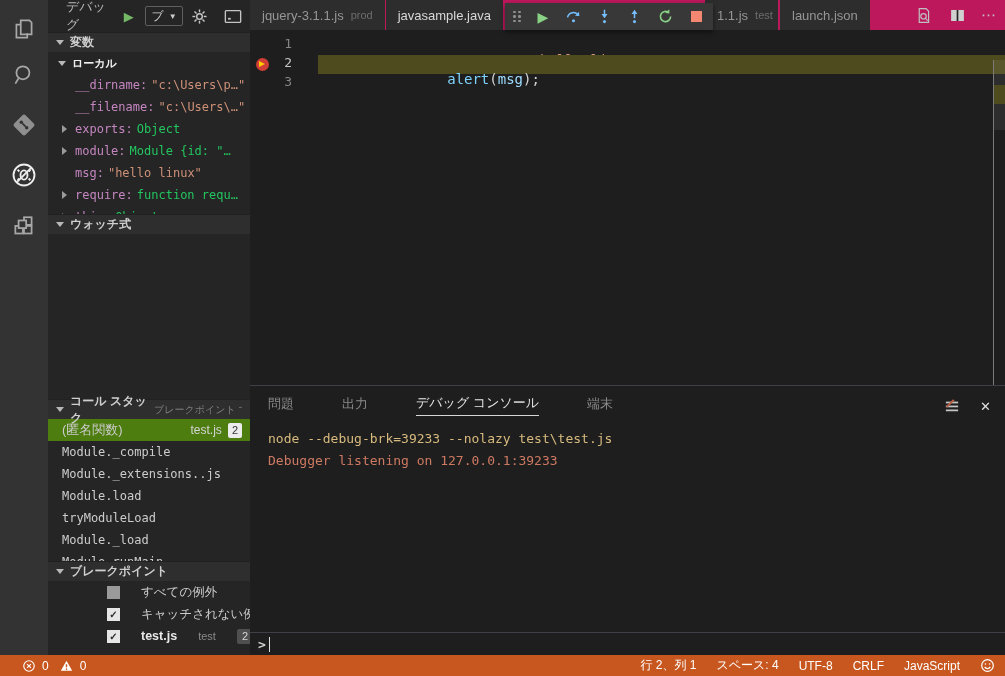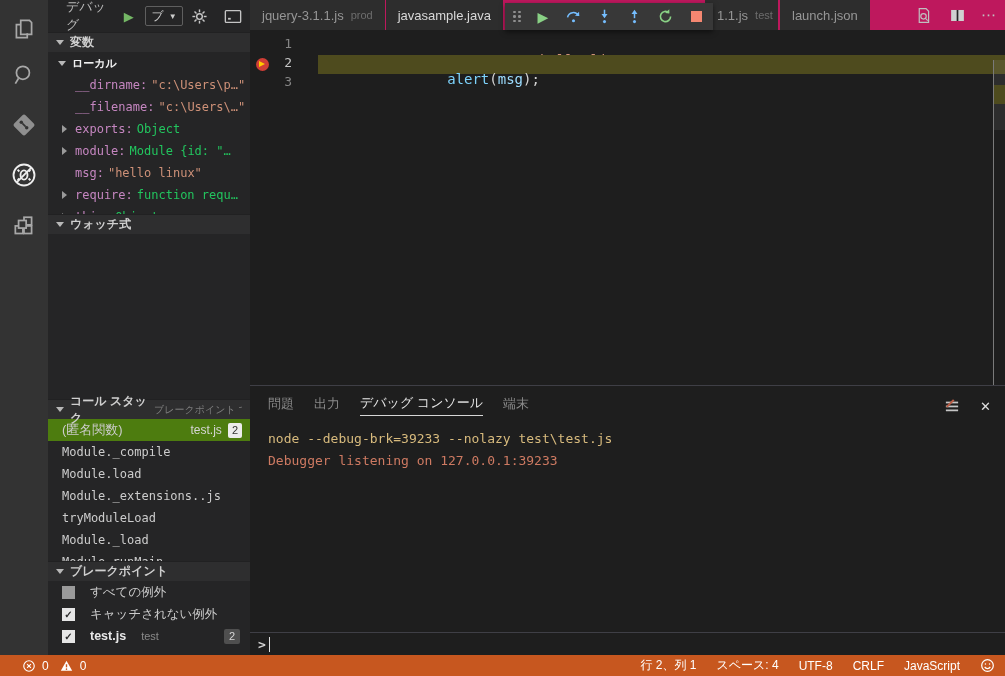--- a/index.html
+++ b/index.html
@@ -43,22 +43,22 @@
 
   .cs-row { height:22px; display:flex; align-items:center; padding:0 8px 0 14px;
             font-family:"DejaVu Sans Mono", monospace; font-size:12px; color:#cccccc; white-space:nowrap; }
   .cs-row.selected { background:#4d7c0f; }
   .cs-file { margin-left:auto; font-family:"Liberation Sans",sans-serif; font-size:12px; color:#d6d6d6; }
   .badge-light { margin-left:6px; background:#ececec; color:#333333; border-radius:2px; font-size:11px;
                  padding:0 4px; height:15px; display:flex; align-items:center; font-family:"Liberation Sans",sans-serif; }
   .badge-dark { margin-left:auto; background:#4f4f4f; color:#d6d6d6; border-radius:2px; font-size:11px;
                 padding:0 5px; height:15px; display:flex; align-items:center; }
 
-  .bp-row { height:22px; display:flex; align-items:center; gap:15px; padding:0 10px 0 14px;
-            font-size:12.5px; color:#cccccc; white-space:nowrap; }
+  .bp-row { height:22px; display:flex; align-items:center; gap:21px; padding:0 10px 0 14px;
+            font-size:12.5px; color:#cccccc; white-space:nowrap;margin-left:45px; }
   .checkbox { width:13px; height:13px; flex:0 0 13px; display:flex; align-items:center; justify-content:center;
               font-size:10px; font-weight:bold; cursor:pointer; }
   .checkbox.checked { background:#e6e6e6; color:#2b2b2b; }
   .checkbox.unchecked { background:#9a9a9a; color:transparent; }
   .bp-detail { color:#8a8a8a; font-size:11px; }
 
   
   .editor-region { position:absolute; left:250px; top:0; right:0; height:385px; background:#1e1e1e; }
   .tabbar { position:absolute; left:0; top:0; right:0; height:30px; background:#be185d; display:flex; }
   .tab { height:30px; background:#2d2d2d; display:flex; align-items:center; padding:0 12px; margin-right:1px;
@@ -93,21 +93,21 @@
   .bp-glyph::after { content:""; position:absolute; left:3px; top:3px; width:0; height:0;
                      border-top:3.5px solid transparent; border-bottom:3.5px solid transparent; border-left:6px solid #ffcc00; }
   .c-kw{color:#569cd6}.c-var{color:#9cdcfe}.c-pl{color:#d4d4d4}.c-str{color:#ce9178}.c-fn{color:#7dd3fc}
   .overview-ruler { position:absolute; right:0; top:30px; width:12px; bottom:0; border-left:1px solid #7a7a7a; }
   .ruler-mark { position:absolute; left:0; right:0; top:25px; height:19px; background:#4e4b1e; }
   .ruler-slider { position:absolute; left:0; right:0; top:0; height:70px; background:rgba(255,255,255,0.07); }
 
   
   .panel { position:absolute; left:250px; top:385px; right:0; bottom:21px; background:#1e1e1e;
            border-top:1px solid #3f3f46; }
-  .panel-tabs { height:38px; display:flex; align-items:center; gap:20px; padding-left:18px;text-align:center; }
+  .panel-tabs { height:38px; display:flex; align-items:center; gap:48px; padding-left:18px;text-align:center; }
   .panel-tab { font-size:13px; color:#8a8a8a; cursor:pointer; padding-bottom:3px; }
   .panel-tab.active { color:#e7e7e7; border-bottom:1px solid #d7d7d7; }
   .panel-actions { position:absolute; right:14px; top:10px; display:flex; gap:18px; align-items:center; }
   .close-x { color:#e0e0e0; font-size:13px; cursor:pointer; }
   .console-out { padding:4px 0 0 18px; font-family:"DejaVu Sans Mono", monospace; font-size:13px; line-height:22px; }
   .co-gold { color:#d7ba7d; }
   .co-salmon { color:#ce7a62; }
   .console-input { position:absolute; left:0; right:0; bottom:0; height:23px; border-top:1px solid #3f3f46;
                    display:flex; align-items:center; padding-left:8px; }
   .prompt { font-family:"DejaVu Sans Mono", monospace; font-size:13px; font-weight:bold; color:#d4d4d4; }
@@ -266,24 +266,24 @@
     </div>
     <div class="cs-row selected" style="font-family:'Liberation Sans',sans-serif;font-size:13px;">
       <span>(匿名関数)</span>
       <span class="cs-file">test.js</span>
       <span class="badge-light">2</span>
     </div>
     <div class="cs-row">
         <span>Module._compile</span>
       </div>
     <div class="cs-row">
+        <span>Module._extensions..js</span>
+      </div>
+    <div class="cs-row">
         <span>Module.load</span>
-      </div>
-    <div class="cs-row">
-        <span>Module._extensions..js</span>
       </div>
     <div class="cs-row">
         <span>tryModuleLoad</span>
       </div>
     <div class="cs-row">
         <span>Module._load</span>
       </div>
     <div class="clip-10">
       <div class="cs-row">
           <span>Module.runMain</span>

